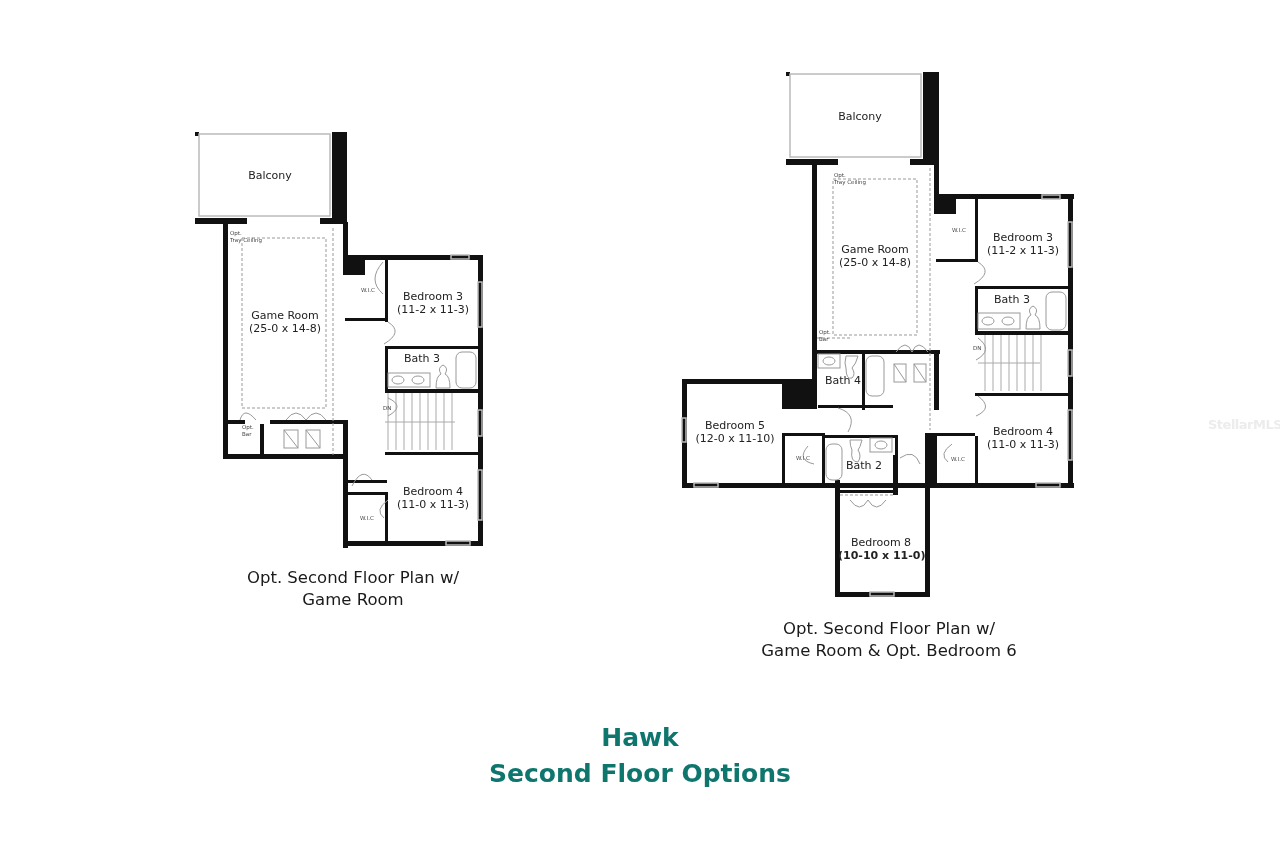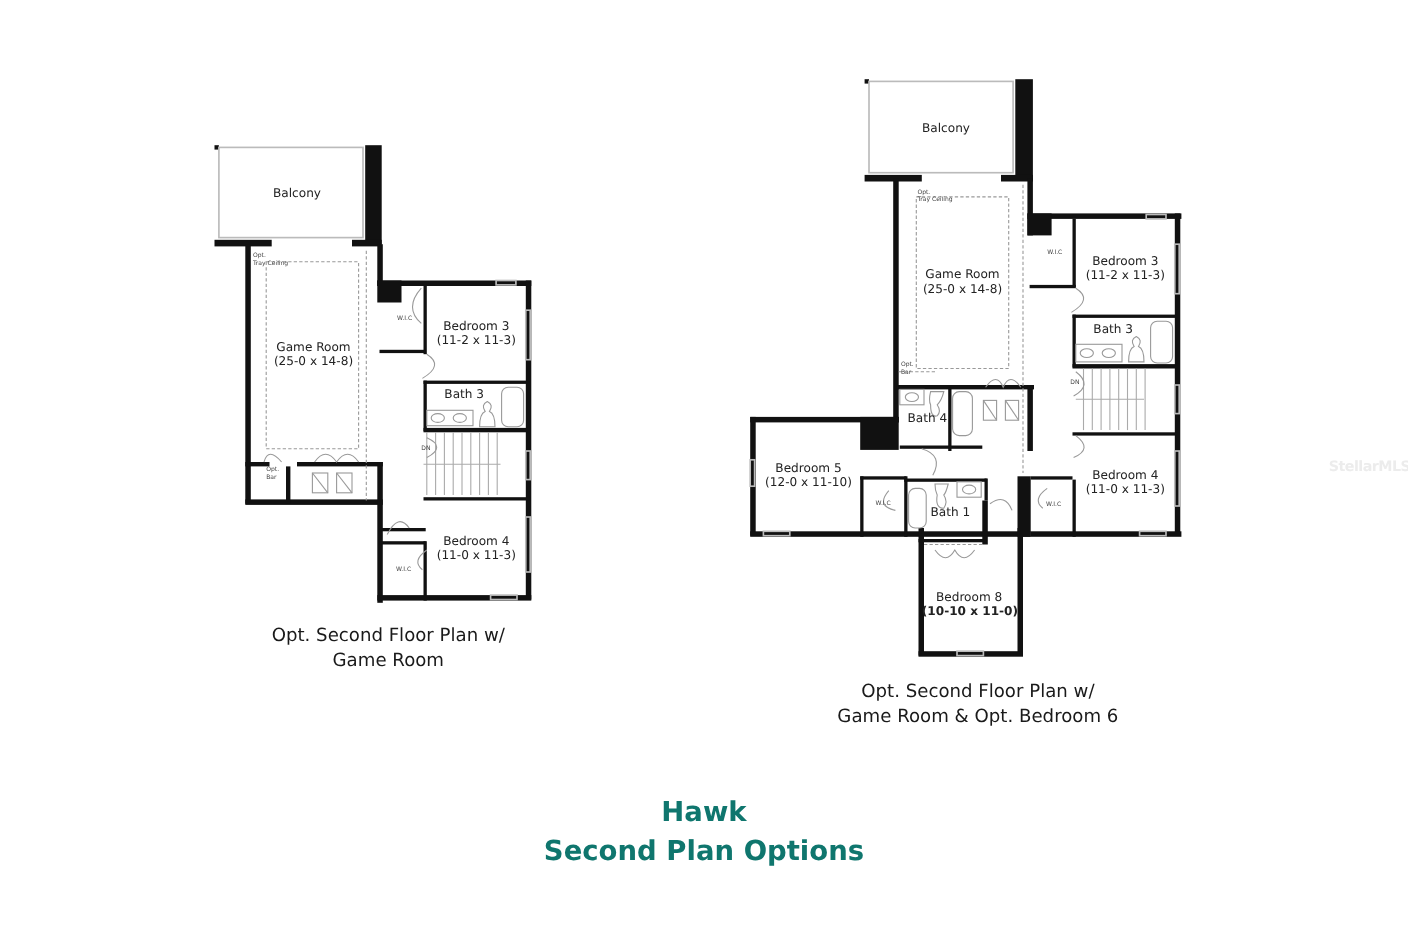--- a/index.html
+++ b/index.html
@@ -231,35 +231,35 @@
   <div class="label room-name" style="left:980px;top:231px;width:86px;">Bedroom 3</div>
   <div class="label room-dim" style="left:980px;top:244px;width:86px;">(11-2 x 11-3)</div>
   <div class="label room-name" style="left:990px;top:293px;width:44px;">Bath 3</div>
   <div class="label tiny" style="left:819px;top:329px;">Opt.</div>
   <div class="label tiny" style="left:819px;top:336px;">Bar</div>
   <div class="label tiny" style="left:973px;top:345px;">DN</div>
   <div class="label room-name" style="left:821px;top:374px;width:44px;">Bath 4</div>
   <div class="label room-name" style="left:692px;top:419px;width:86px;">Bedroom 5</div>
   <div class="label room-dim" style="left:692px;top:432px;width:86px;">(12-0 x 11-10)</div>
   <div class="label tiny" style="left:796px;top:455px;">W.I.C</div>
-  <div class="label room-name" style="left:842px;top:459px;width:44px;">Bath 1</div>
+  <div class="label room-name" style="left:842px;top:459px;width:44px;">Bath 2</div>
   <div class="label room-name" style="left:980px;top:425px;width:86px;">Bedroom 4</div>
   <div class="label room-dim" style="left:980px;top:438px;width:86px;">(11-0 x 11-3)</div>
   <div class="label tiny" style="left:951px;top:456px;">W.I.C</div>
   <div class="label room-name" style="left:838px;top:536px;width:86px;">Bedroom 8</div>
   <div class="label room-dim" style="left:838px;top:549px;width:86px;font-weight:bold;">(10-10 x 11-0)</div>
 </div>
 
 <div class="caption" style="left:200px;top:567px;width:306px;">
   <div>Opt. Second Floor Plan w/</div>
   <div>Game Room</div>
 </div>
 <div class="caption" style="left:714px;top:618px;width:350px;">
   <div>Opt. Second Floor Plan w/</div>
   <div>Game Room &amp; Opt. Bedroom 6</div>
 </div>
 
 <div class="title" style="top:720px;">
   <div>Hawk</div>
-  <div>Second Plan Options</div>
+  <div>Second Floor Options</div>
 </div>
 
 <div class="watermark">StellarMLS</div>
 
 </body></html>

